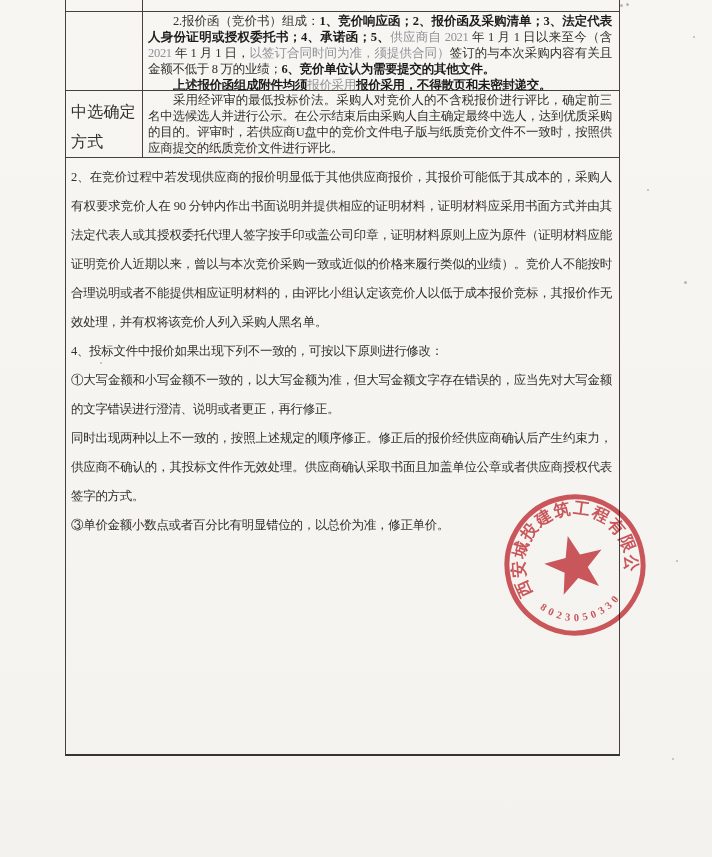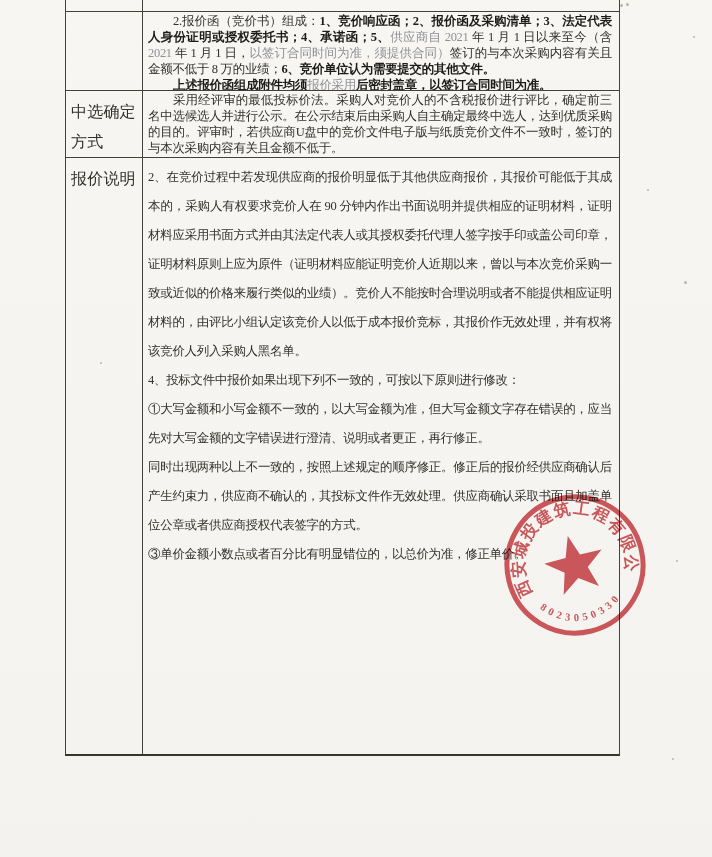--- a/index.html
+++ b/index.html
@@ -59,37 +59,34 @@
       <div class="cell label"></div>
       <div class="cell content"></div>
     </div>
 
     <div class="trow row-quote">
       <div class="cell label">
         <span></span>
       </div>
       <div class="cell content tight">
           <div class="para indent"><span class="seg-n">2.报价函（竞价书）组成：</span><span class="seg-b">1、竞价响应函；2、报价函及采购清单；3、法定代表人身份证明或授权委托书；4、承诺函；5、</span><span class="seg-g">供应商自 2021</span><span class="seg-n"> 年 1 月 1 日以来至今（含 </span><span class="seg-g">2021</span><span class="seg-n"> 年 1 月 1 日，</span><span class="seg-g">以签订合同时间为准，须提供合同）</span><span class="seg-n">签订的与本次采购内容有关且金额不低于 8 万的业绩；</span><span class="seg-b">6、竞价单位认为需要提交的其他文件。</span></div>
-          <div class="para indent"><span class="seg-b">上述报价函组成附件均须</span><span class="seg-g">报价采用</span><span class="seg-b">后密封盖章，以签订合同时间为准。</span></div>
+          <div class="para indent"><span class="seg-b">上述报价函组成附件均须</span><span class="seg-g">报价采用</span><span class="seg-b">报价采用，不得散页和未密封递交。</span></div>
         </div>
     </div>
 
     <div class="trow row-method">
       <div class="cell label">
         <span>中选确定方式</span>
       </div>
       <div class="cell content tight">
-          <div class="para indent"><span class="seg-n">采用经评审的最低投标价法。采购人对竞价人的不含税报价进行评比，确定前三名中选候选人并进行公示。在公示结束后由采购人自主确定最终中选人，达到优质采购的目的。评审时，若供应商U盘中的竞价文件电子版与纸质竞价文件不一致时，签订的与本次采购内容有关且金额不低于。</span></div>
+          <div class="para indent"><span class="seg-n">采用经评审的最低投标价法。采购人对竞价人的不含税报价进行评比，确定前三名中选候选人并进行公示。在公示结束后由采购人自主确定最终中选人，达到优质采购的目的。评审时，若供应商U盘中的竞价文件电子版与纸质竞价文件不一致时，按照供应商提交的纸质竞价文件进行评比。</span></div>
         </div>
     </div>
 
     <div class="trow row-pricing">
-      <div class="cell label">
-        <span>报价说明</span>
-      </div>
       <div class="cell content loose">
           <div class="para"><span class="seg-n">2、在竞价过程中若发现供应商的报价明显低于其他供应商报价，其报价可能低于其成本的，采购人有权要求竞价人在 90 分钟内作出书面说明并提供相应的证明材料，证明材料应采用书面方式并由其法定代表人或其授权委托代理人签字按手印或盖公司印章，证明材料原则上应为原件（证明材料应能证明竞价人近期以来，曾以与本次竞价采购一致或近似的价格来履行类似的业绩）。竞价人不能按时合理说明或者不能提供相应证明材料的，由评比小组认定该竞价人以低于成本报价竞标，其报价作无效处理，并有权将该竞价人列入采购人黑名单。</span></div>
           <div class="para"><span class="seg-n">4、投标文件中报价如果出现下列不一致的，可按以下原则进行修改：</span></div>
           <div class="para"><span class="seg-n">①大写金额和小写金额不一致的，以大写金额为准，但大写金额文字存在错误的，应当先对大写金额的文字错误进行澄清、说明或者更正，再行修正。</span></div>
           <div class="para"><span class="seg-n">同时出现两种以上不一致的，按照上述规定的顺序修正。修正后的报价经供应商确认后产生约束力，供应商不确认的，其投标文件作无效处理。供应商确认采取书面且加盖单位公章或者供应商授权代表签字的方式。</span></div>
           <div class="para"><span class="seg-n">③单价金额小数点或者百分比有明显错位的，以总价为准，修正单价。</span></div>
         </div>
     </div>
 
   </div>

